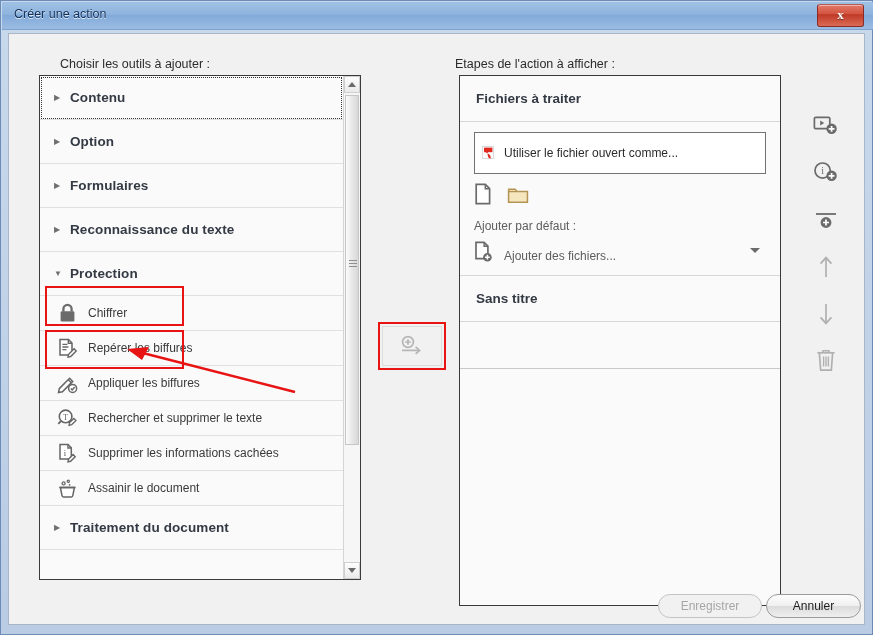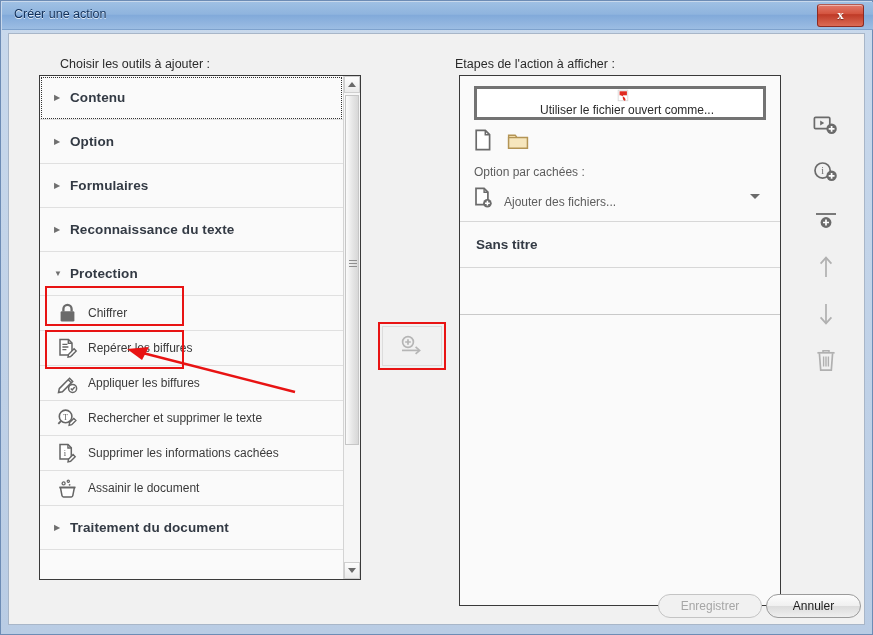--- a/index.html
+++ b/index.html
@@ -125,22 +125,22 @@
     position:absolute;left:450px;top:41px;width:322px;height:531px;
     border:1px solid #3a3a3a;background:#fafafa;box-sizing:border-box;
   }
   .sec-head{
     height:45px;display:flex;align-items:center;
     border-bottom:1px solid #d7d7d7;background:#fafafa;
   }
   .sec-head span{margin-left:16px;font-size:13.5px;font-weight:bold;color:#333a44;}
   .sec-body{padding:10px 14px 12px 14px;border-bottom:1px solid #d7d7d7;background:#fafafa;}
   #file-field{
-    height:34px;border:3px solid #737373;background:#fff;box-sizing:border-box;
-    display:flex;align-items:center;padding-left:6px;cursor:pointer;flex-direction:column;
+    height:42px;border:1px solid #737373;background:#fff;box-sizing:border-box;
+    display:flex;align-items:center;padding-left:6px;cursor:pointer;
   }
   #file-field .ftxt{margin-left:8px;font-size:12px;color:#2b2b2b;white-space:nowrap;}
   #icon-row{margin-top:9px;display:flex;align-items:center;gap:14px;}
   .opt-label{margin-top:11px;font-size:12px;color:#5d5d5d;}
   #default-opt{
     margin-top:4px;height:26px;display:flex;align-items:flex-end;cursor:pointer;position:relative;
   }
   #default-opt .otxt{margin-left:10px;font-size:12px;color:#5d5d5d;}
   #opt-caret{position:absolute;right:6px;top:11px;width:0;height:0;
     border-left:5px solid transparent;border-right:5px solid transparent;border-top:5px solid #6a6a6a;}
@@ -325,20 +325,23 @@
           <path d="M5 16.4h17" stroke="#b5b5b5" stroke-width="1.7"></path>
           <path d="M18.6 12.9l4 3.5-4 3.5" fill="none" stroke="#b5b5b5" stroke-width="1.7"></path>
         </svg>
       </div>
     </div>
 
     <div class="col-label" id="right-label">Etapes de l'action à afficher :</div>
 
     <div id="right-box">
 
+      <div class="sec-head">
+        <span>Fichiers à traiter</span>
+      </div>
 
       <div class="sec-body">
         <div id="file-field">
           <svg width="15" height="16" viewBox="0 0 15 16">
             <rect x="1.4" y="1.4" width="11" height="12" fill="#fff" stroke="#d8d8d8" stroke-width="1"></rect>
             <path d="M3 2.6h8.4v4.6H3z" fill="#e02a20"></path>
             <path d="M4.4 7.2c3.4 1.2 5.4 3.4 5.4 5.2 0 .8-.5 1.3-1.2 1.1-1.3-.4-2-2.3-2-4.4 0-1.2.3-2.3.8-2.9" fill="#e02a20"></path>
           </svg>
           <span class="ftxt">Utiliser le fichier ouvert comme...</span>
         </div>
@@ -351,21 +354,21 @@
             </svg>
           </span>
           <span>
             <svg width="22" height="19" viewBox="0 0 22 19">
               <path d="M1.6 4.2h6.6l1.8 2.2h10.4v10.8H1.6z" fill="#efd9a6" stroke="#b39455" stroke-width="1.4"></path>
               <path d="M1.6 6.6h18.8v10.6H1.6z" fill="#f6e6bd" stroke="#b39455" stroke-width="1.4"></path>
             </svg>
           </span>
         </div>
 
-        <div class="opt-label">Option par cachées :</div>
+        <div class="opt-label">Ajouter par défaut :</div>
 
         <div id="default-opt">
           <svg width="20" height="22" viewBox="0 0 20 22">
             <path d="M2 1.4h8.1l3.8 3.8v12.4H2z" fill="#fff" stroke="#6b6b6b" stroke-width="1.7"></path>
             <path d="M10.1 1.5v3.8h3.8" fill="none" stroke="#6b6b6b" stroke-width="1.4"></path>
             <circle cx="13.4" cy="16.2" r="4.3" fill="#6b6b6b"></circle>
             <path d="M13.4 13.8v4.8M11 16.2h4.8" stroke="#fff" stroke-width="1.5"></path>
           </svg>
           <span class="otxt">Ajouter des fichiers...</span>
           <span id="opt-caret"></span>

